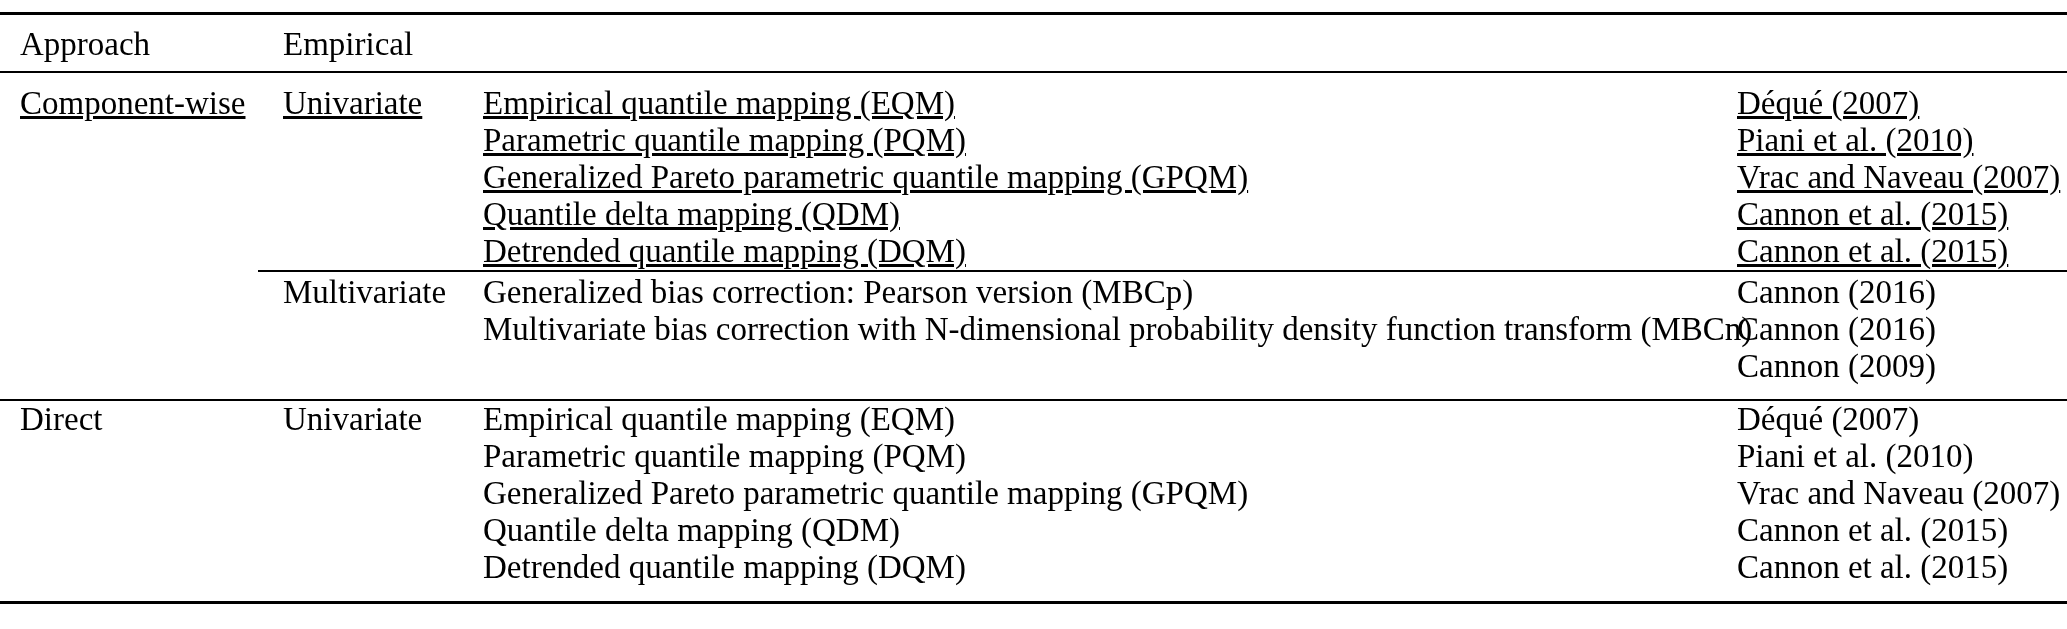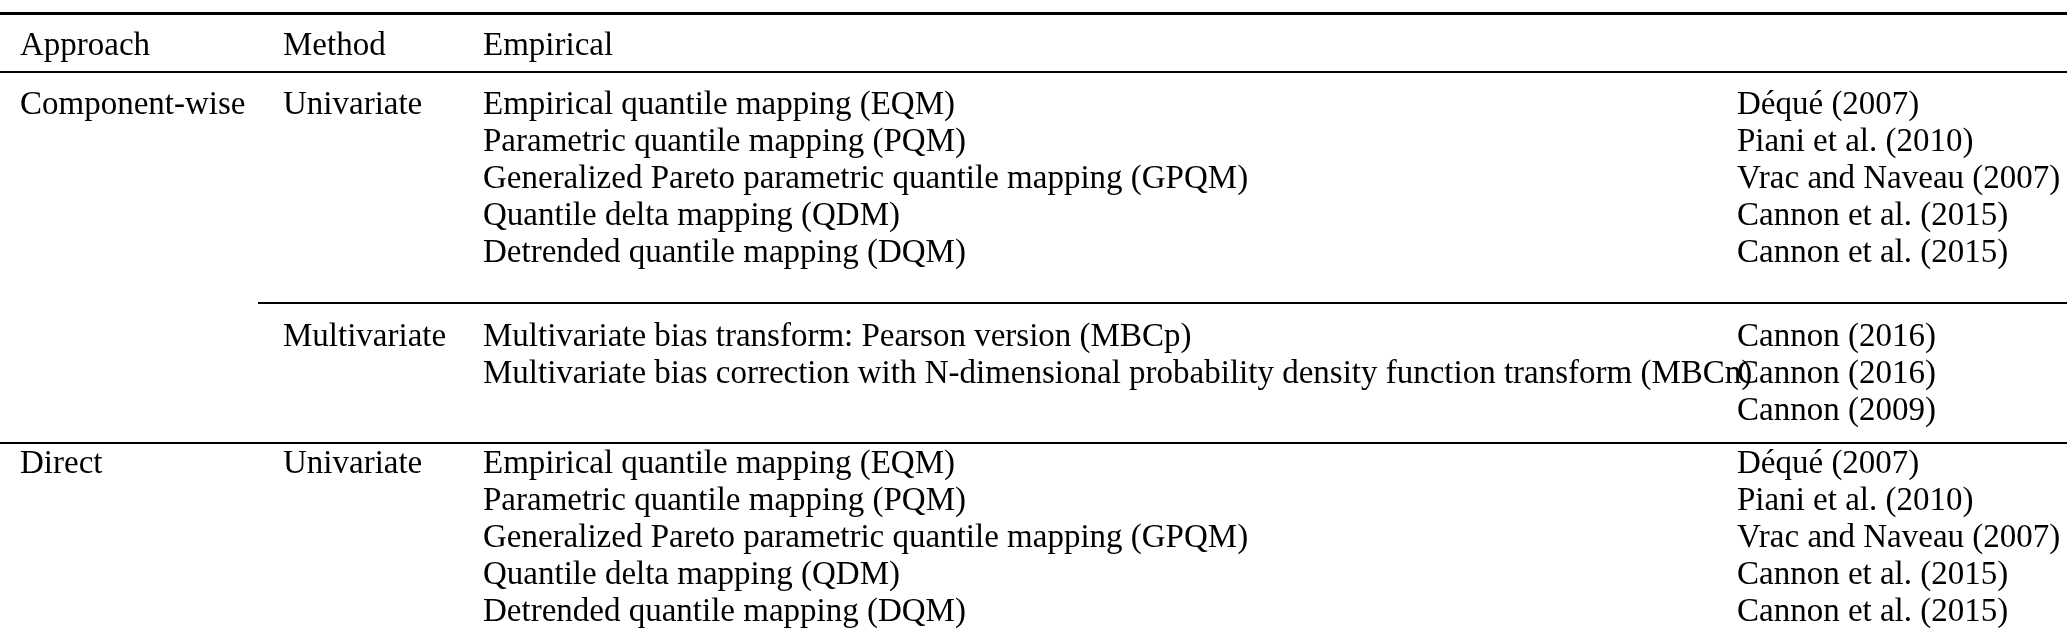--- a/index.html
+++ b/index.html
@@ -22,41 +22,40 @@
     display: grid;
     grid-template-columns: 263px 200px 1254px 310px;
     padding-left: 20px;
     align-items: start;
   }
   .header-row {
     padding-top: 11px;
     padding-bottom: 8px;
     border-bottom: 2px solid #000;
   }
-  .band-univariate-1 { padding-top: 12px; padding-bottom: 32px; }
-  .band-multivariate { padding-top: 13px; padding-bottom: 14px; }
+  .band-univariate-1 { padding-top: 12px; padding-bottom: 0; text-decoration: underline; }
+  .band-multivariate { padding-top: 2px; padding-bottom: 14px; }
   .band-direct       { padding-bottom: 15px; }
   .cline {
     border-top: 2px solid #000;
     margin-left: 258px;
   }
   .full-rule {
     border-top: 2px solid #000;
   }
   .cell { overflow: visible; }
   .line { height: 37px; }
 </style>
 </head>
 <body>
 
 <div class="paper-table">
 
   <div class="grid-row header-row">
     <div class="cell">Approach</div>
-    <div class="cell">Method</div>
     <div class="cell">Empirical</div>
   </div>
 
   <div class="grid-row band-univariate-1">
     <div class="cell line">Component-wise</div>
     <div class="cell line">Univariate</div>
     <div class="cell">
       <div class="line">Empirical quantile mapping (EQM)</div>
       <div class="line">Parametric quantile mapping (PQM)</div>
       <div class="line">Generalized Pareto parametric quantile mapping (GPQM)</div>
@@ -71,21 +70,21 @@
       <div class="line">Cannon et al. (2015)</div>
     </div>
   </div>
 
   <div class="cline"></div>
 
   <div class="grid-row band-multivariate">
     <div class="cell line"></div>
     <div class="cell line">Multivariate</div>
     <div class="cell">
-      <div class="line">Multivariate bias transform: Pearson version (MBCp)</div>
+      <div class="line">Generalized bias correction: Pearson version (MBCp)</div>
       <div class="line">Multivariate bias correction with N-dimensional probability density function transform (MBCn)</div>
     </div>
     <div class="cell">
       <div class="line">Cannon (2016)</div>
       <div class="line">Cannon (2016)</div>
       <div class="line">Cannon (2009)</div>
     </div>
   </div>
 
   <div class="full-rule"></div>

